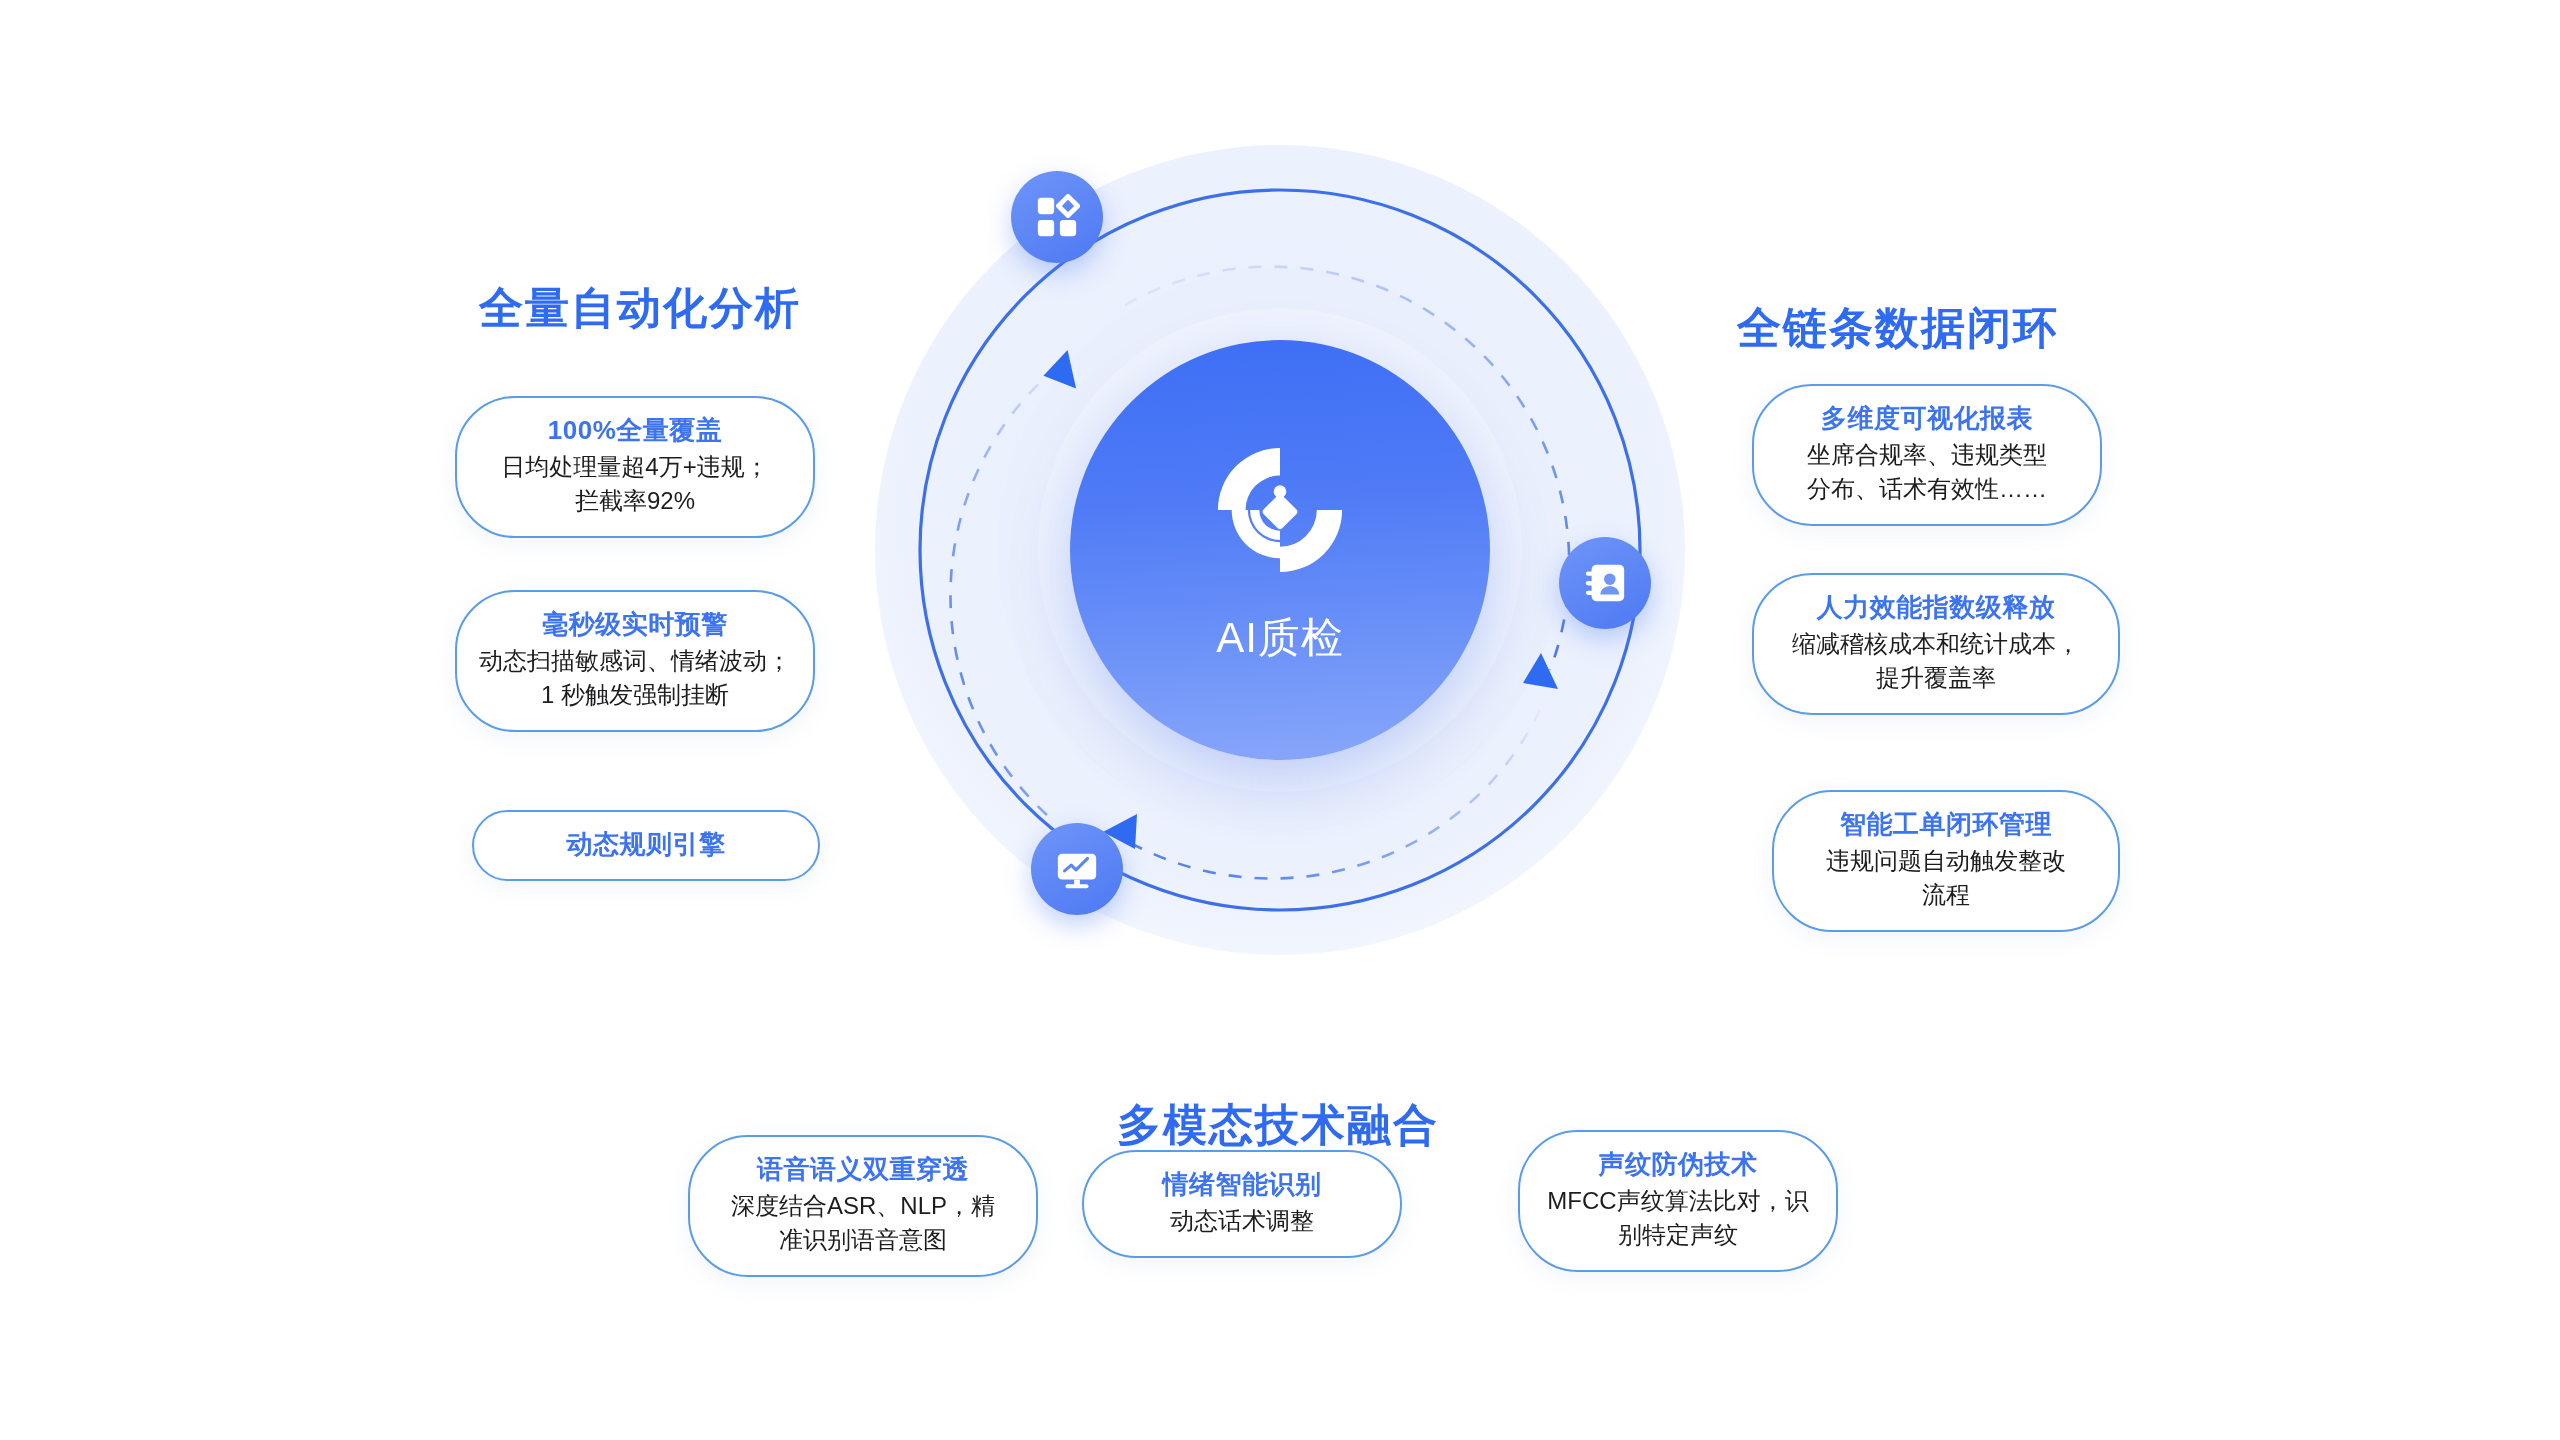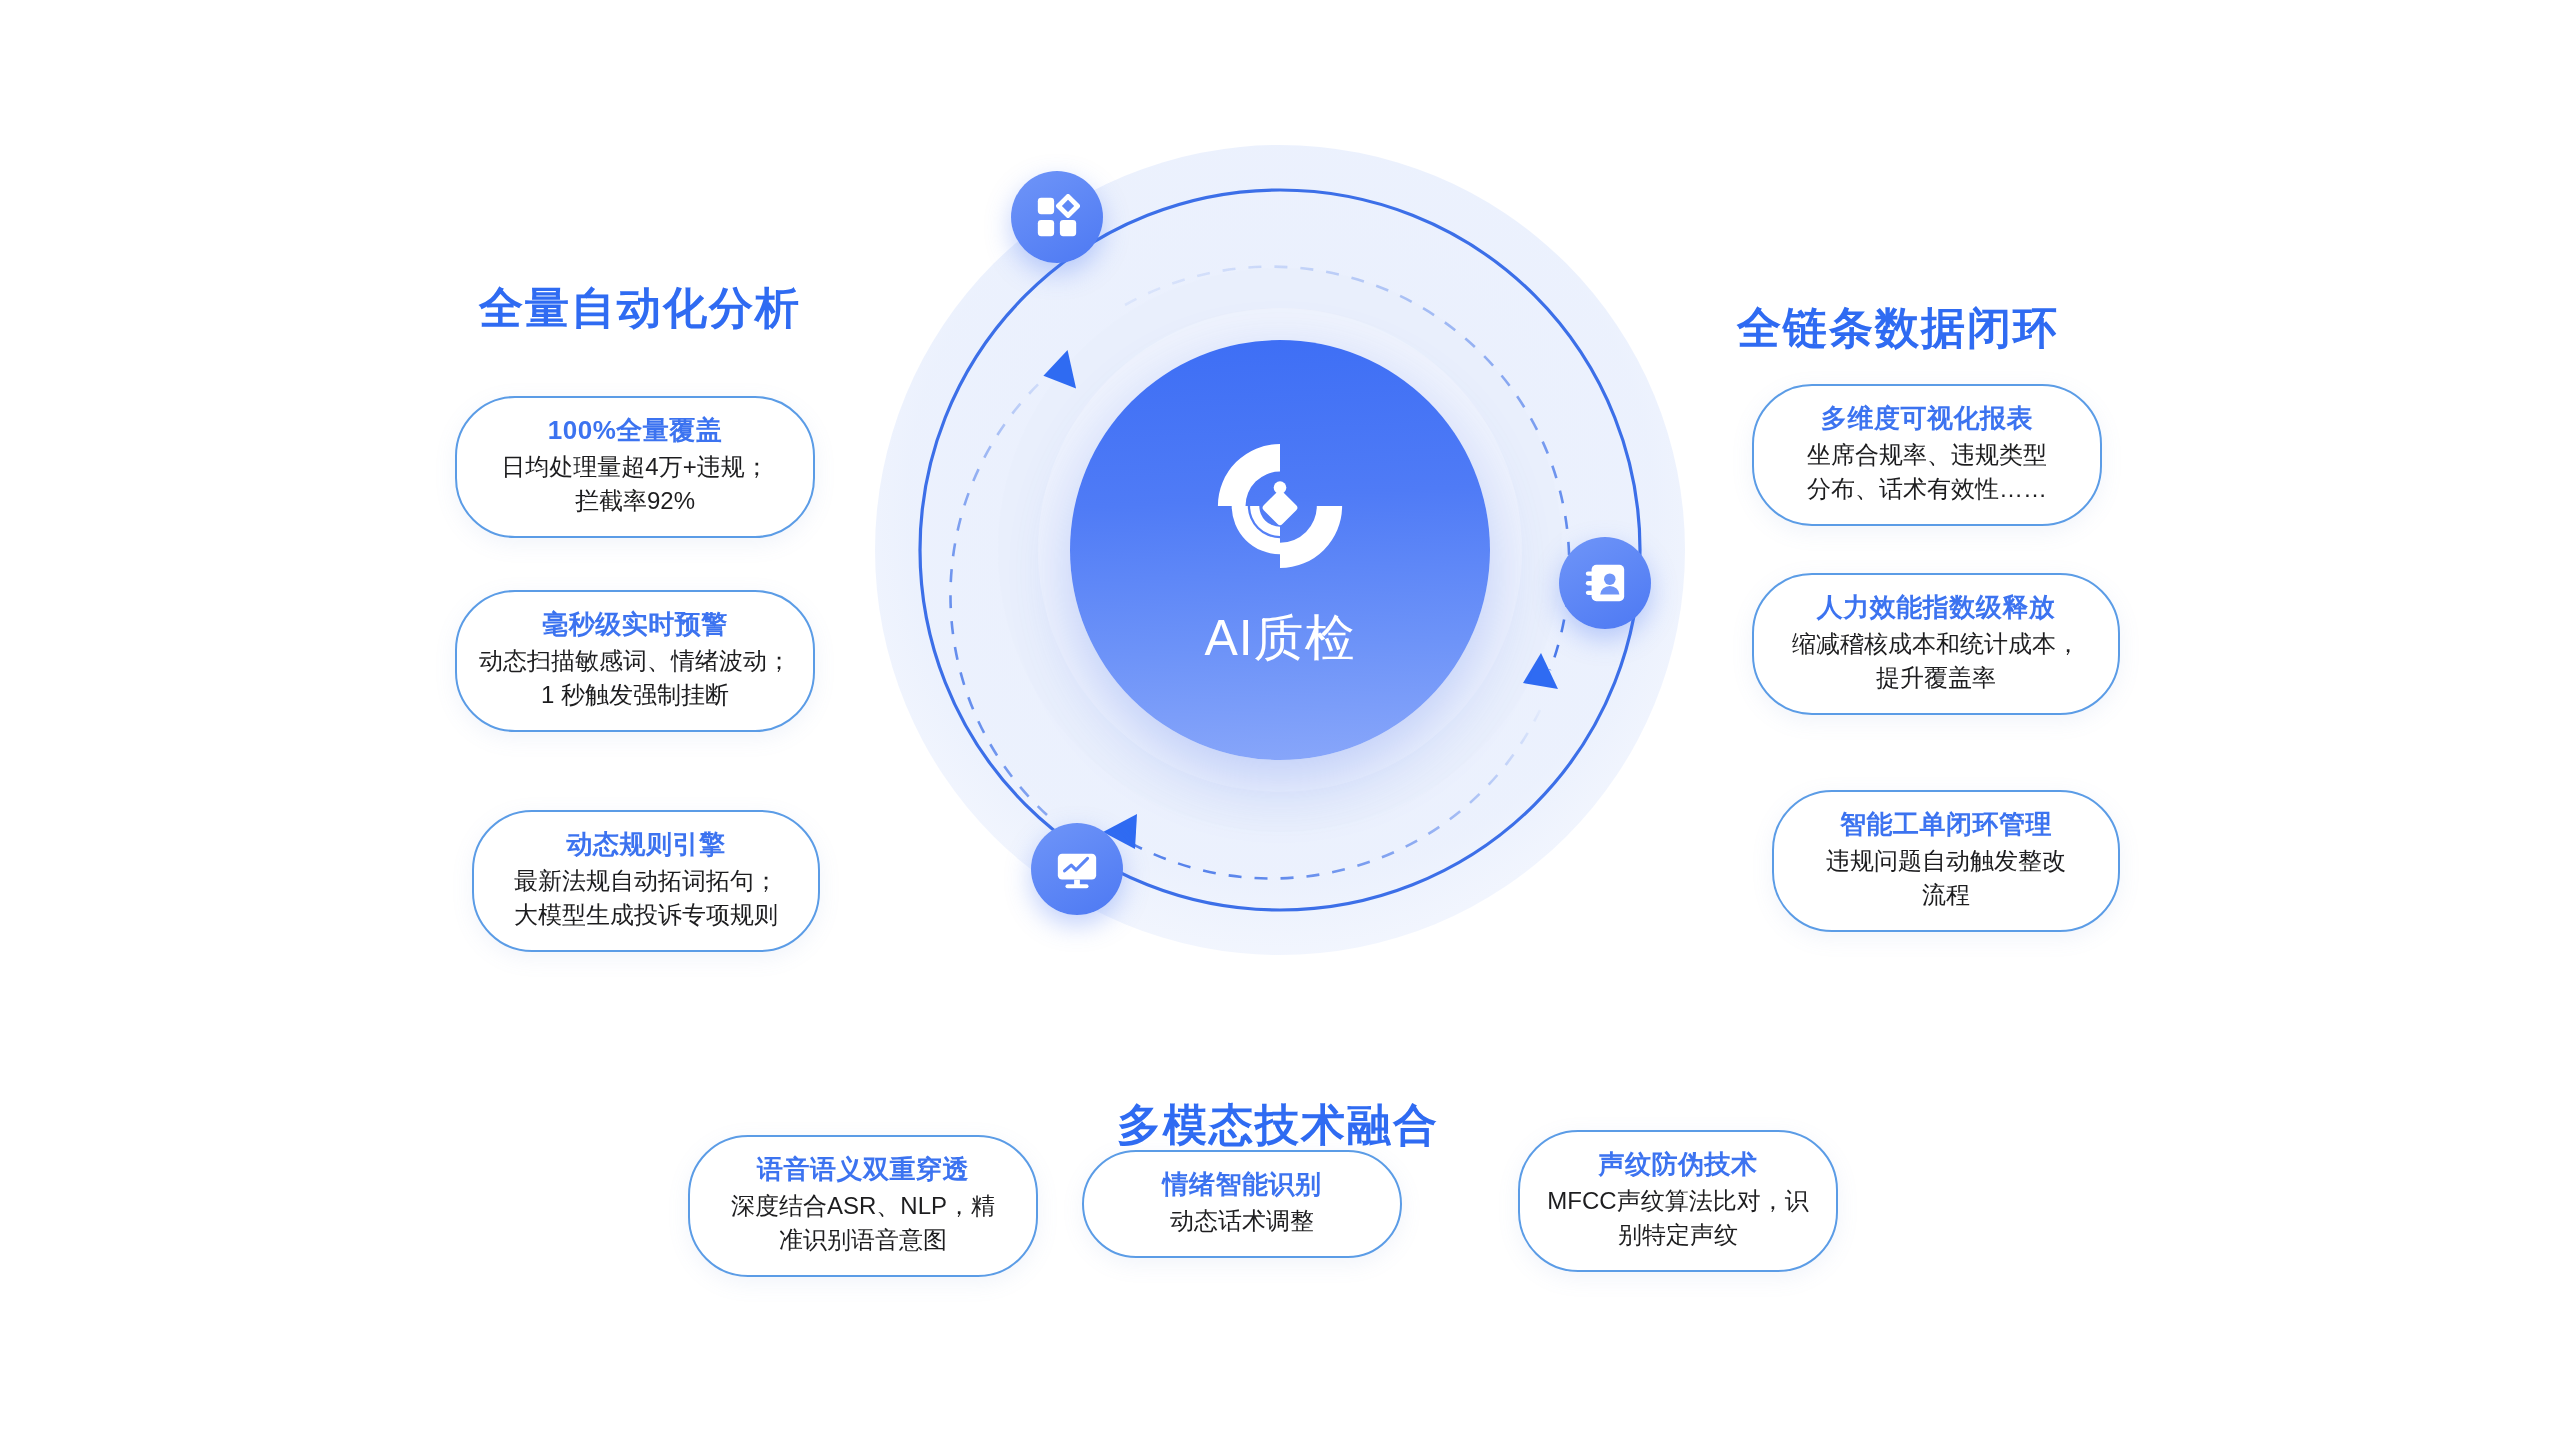--- a/index.html
+++ b/index.html
@@ -87,21 +87,21 @@
     box-shadow: 0 22px 60px rgba(78,118,240,0.30);
     display: flex;
     flex-direction: column;
     align-items: center;
     justify-content: center;
   }
   .core-icon { width: 138px; height: 138px; display:block; }
   .core-label {
     margin-top: 38px;
     color: #ffffff;
-    font-size: 50px;
+    font-size: 42px;
     font-weight: 400;
     letter-spacing: 1px;
     line-height: 1;
   }
 
   
   .bubble {
     position: absolute;
     width: 92px;
     height: 92px;
@@ -277,21 +277,20 @@
   <div class="card l1">
     <span class="c-title">100%全量覆盖</span>
     <span class="c-body">日均处理量超4万+违规；<br>拦截率92%</span>
   </div>
   <div class="card l2">
     <span class="c-title">毫秒级实时预警</span>
     <span class="c-body">动态扫描敏感词、情绪波动；<br>1 秒触发强制挂断</span>
   </div>
   <div class="card l3">
     <span class="c-title">动态规则引擎</span>
-    <span class="c-body">最新法规自动拓词拓句；<br>大模型生成投诉专项规则</span>
   </div>
 
   <div class="card r1">
     <span class="c-title">多维度可视化报表</span>
     <span class="c-body">坐席合规率、违规类型<br>分布、话术有效性……</span>
   </div>
   <div class="card r2">
     <span class="c-title">人力效能指数级释放</span>
     <span class="c-body">缩减稽核成本和统计成本，<br>提升覆盖率</span>
   </div>

